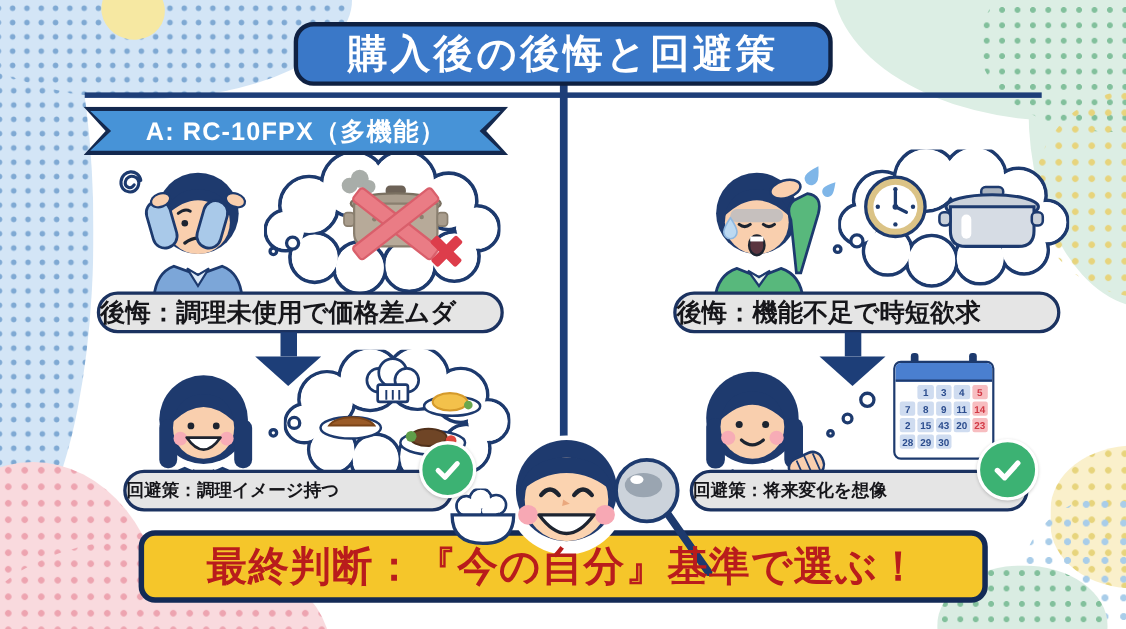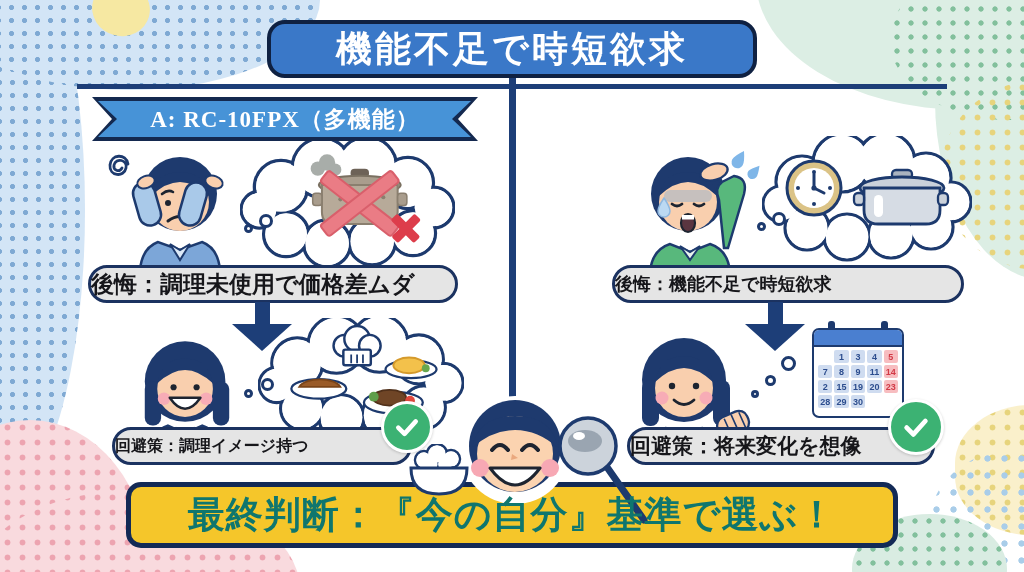--- a/index.html
+++ b/index.html
@@ -46,21 +46,21 @@
   .cal-grid{display:grid;grid-template-columns:repeat(5,1fr);gap:2px;padding:3px 4px;}
   .cal-cell{height:13px;display:flex;align-items:center;justify-content:center;font-size:9px;font-weight:700;
             border-radius:2px;background:#cfdcf0;color:#2c4d8e;}
   .cal-cell.red{background:#f7bdc0;color:#d23a46;}
   .cal-cell.empty{background:transparent;}
   .cal-ring{position:absolute;top:-1px;width:7px;height:14px;background:#1d3a6e;border-radius:3px;}
   
   .banner{position:absolute;left:126px;top:482px;width:772px;height:66px;background:#f5c62a;
           border:5px solid #132a56;border-radius:15px;box-sizing:border-box;z-index:4;}
   .banner-text{position:absolute;left:126px;top:482px;width:772px;height:66px;z-index:6;
-               display:flex;align-items:center;justify-content:center;color:#0f766e;
+               display:flex;align-items:center;justify-content:center;color:#b91c1c;
                font-size:37px;font-weight:900;letter-spacing:1px;white-space:nowrap;}
   .art{position:absolute;z-index:2;}
 </style>
 </head>
 <body>
 
 <div id="stage">
 
   <svg width="0" height="0" style="position:absolute" aria-hidden="true">
     <defs>
@@ -103,24 +103,24 @@
   <div class="deco dots-pink" style="left:-90px;top:420px;width:240px;height:300px;border-radius:50%;"></div>
   <div class="deco dots-pink" style="left:-30px;top:490px;width:330px;height:200px;border-radius:50%;"></div>
   <div class="deco dots-yellow" style="left:955px;top:405px;width:170px;height:130px;border-radius:45%;background-color:#faf0cb;"></div>
   <div class="deco dots-blue2" style="left:928px;top:450px;width:190px;height:175px;border-radius:45%;"></div>
   <div class="deco dots-green" style="left:852px;top:514px;width:155px;height:110px;border-radius:50%;background-color:#d9ece2;"></div>
 
   <div class="line" style="left:77px;top:84px;width:870px;height:4.5px;"></div>
   <div class="line" style="left:509px;top:74px;width:6.5px;height:428px;"></div>
 
   <div class="title">
-    <span>機能不足で時短欲求</span>
-  </div>
-
-  <div class="ribbon" style="left:92px;font-family:Liberation Serif, serif;">
+    <span>購入後の後悔と回避策</span>
+  </div>
+
+  <div class="ribbon" style="left:76px;">
     <svg width="386" height="44" viewBox="0 0 386 44">
       <polygon points="0,0 386,0 366,22 386,44 0,44 20,22" fill="#14294f"></polygon>
       <polygon points="6,4 379,4 360,22 379,40 6,40 25,22" fill="#4793d7"></polygon>
     </svg>
     <div class="txt">A: RC-10FPX（多機能）</div>
   </div>
 
   <svg class="art" style="left:96px;top:148px;" width="148" height="122" viewBox="0 0 148 122">
     <path d="M32 16 c-2 -11 -17 -10 -18 1 c-1 11 14 13 16 3 c2 -8 -10 -11 -12 -3 c-1 5 5 8 8 3" fill="none" stroke="#1d3a6e" stroke-width="2.8" stroke-linecap="round"></path>
     <circle cx="84" cy="46" r="37" fill="#1e3a6e"></circle>
@@ -269,21 +269,21 @@
       <ellipse cx="140" cy="52" rx="42" ry="11" fill="#cad1da" stroke="#1d3a6e" stroke-width="2.8"></ellipse>
       <path d="M102 52 h76 v22 q0 14 -14 14 h-48 q-14 0 -14 -14 z" fill="#d6dce4" stroke="#1d3a6e" stroke-width="2.8"></path>
       <rect x="92" y="57" width="10" height="12" rx="4" fill="#cad1da" stroke="#1d3a6e" stroke-width="2.3"></rect>
       <rect x="176" y="57" width="10" height="12" rx="4" fill="#cad1da" stroke="#1d3a6e" stroke-width="2.3"></rect>
       <rect x="112" y="59" width="9" height="22" rx="4.5" fill="#fff"></rect>
     </g>
   </svg>
   <div class="tdot" style="left:757px;top:222px;width:9px;height:9px;"></div>
   <div class="tdot" style="left:772px;top:212px;width:14px;height:14px;"></div>
 
-  <div class="pill" style="left:612px;top:265px;width:352px;height:38px;font-size:18px;">
+  <div class="pill" style="left:612px;top:265px;width:352px;height:38px;font-size:23px;">
     <span>後悔：機能不足で時短欲求</span>
   </div>
 
   <div class="arrow" style="left:745px;top:302px;">
     <div class="stem"></div>
       <div class="head"></div>
   </div>
 
   <svg class="art" style="left:614px;top:328px;" width="150" height="128" viewBox="0 0 150 128">
     <circle cx="70" cy="52" r="42" fill="#1e3a6e"></circle>
@@ -320,39 +320,39 @@
           <div class="cal-cell">3</div>
           <div class="cal-cell">4</div>
           <div class="cal-cell red">5</div>
           <div class="cal-cell">7</div>
           <div class="cal-cell">8</div>
           <div class="cal-cell">9</div>
           <div class="cal-cell">11</div>
           <div class="cal-cell red">14</div>
           <div class="cal-cell">2</div>
           <div class="cal-cell">15</div>
-          <div class="cal-cell">19</div>
+          <div class="cal-cell">43</div>
           <div class="cal-cell">20</div>
           <div class="cal-cell red">23</div>
           <div class="cal-cell">28</div>
           <div class="cal-cell">29</div>
           <div class="cal-cell">30</div>
           <div class="cal-cell empty"></div>
           <div class="cal-cell empty"></div>
         </div>
     </div>
   </div>
 
   <div class="check" style="left:888px;top:399px;width:50px;height:50px;">
     <svg width="32" height="32" viewBox="0 0 24 24">
       <path d="M5 12.5 l5 5 L19 7.5" stroke="#fff" stroke-width="3.6" fill="none" stroke-linecap="round" stroke-linejoin="round"></path>
     </svg>
   </div>
 
-  <div class="pill" style="left:627px;top:427px;width:308px;height:38px;font-size:21px;">
+  <div class="pill" style="left:627px;top:427px;width:308px;height:38px;font-size:16px;">
     <span>回避策：将来変化を想像</span>
   </div>
 
   <svg class="art" style="left:412px;top:392px;z-index:5;" width="206" height="122" viewBox="0 0 206 122">
     <circle cx="103" cy="58" r="54" fill="#fff"></circle>
     <circle cx="103" cy="54" r="46" fill="#1e3a6e"></circle>
     <circle cx="103" cy="62" r="38" fill="#fbd3b0"></circle>
     <path d="M60 56 Q66 24 103 24 Q140 24 146 56 Q126 38 103 38 Q80 38 60 56 Z" fill="#1e3a6e"></path>
     <path d="M80 58 Q88 48 96 58 M110 58 Q118 48 126 58" stroke="#1d2430" stroke-width="4" fill="none" stroke-linecap="round"></path>
     <circle cx="68" cy="76" r="9" fill="#f7a8b4"></circle>

